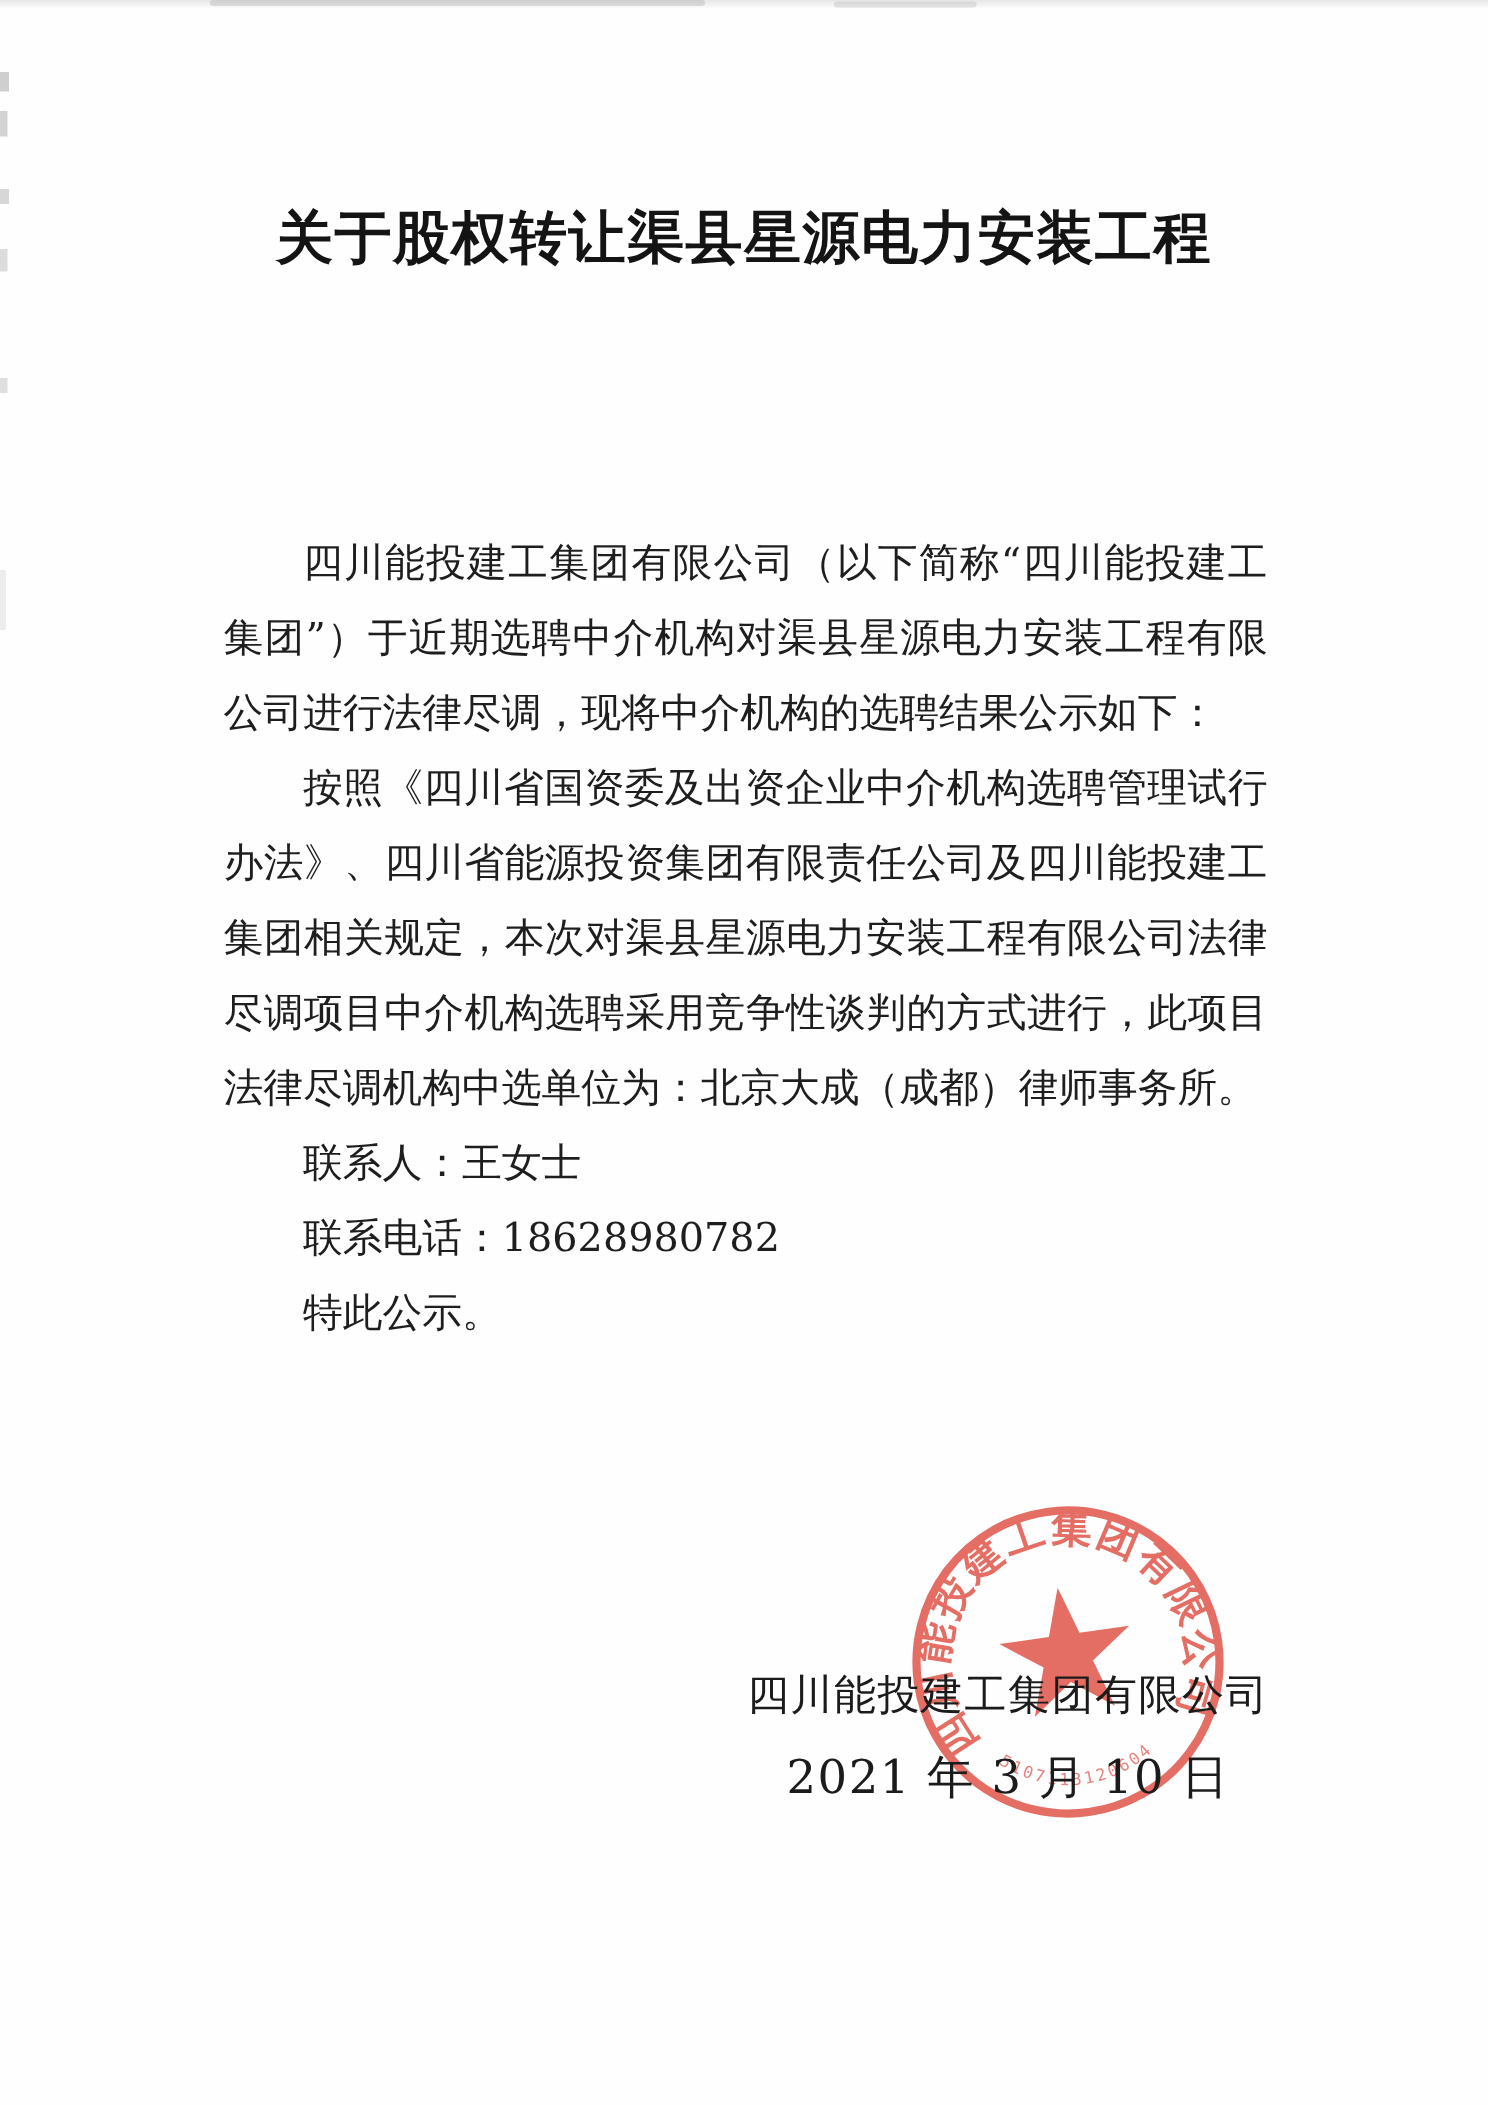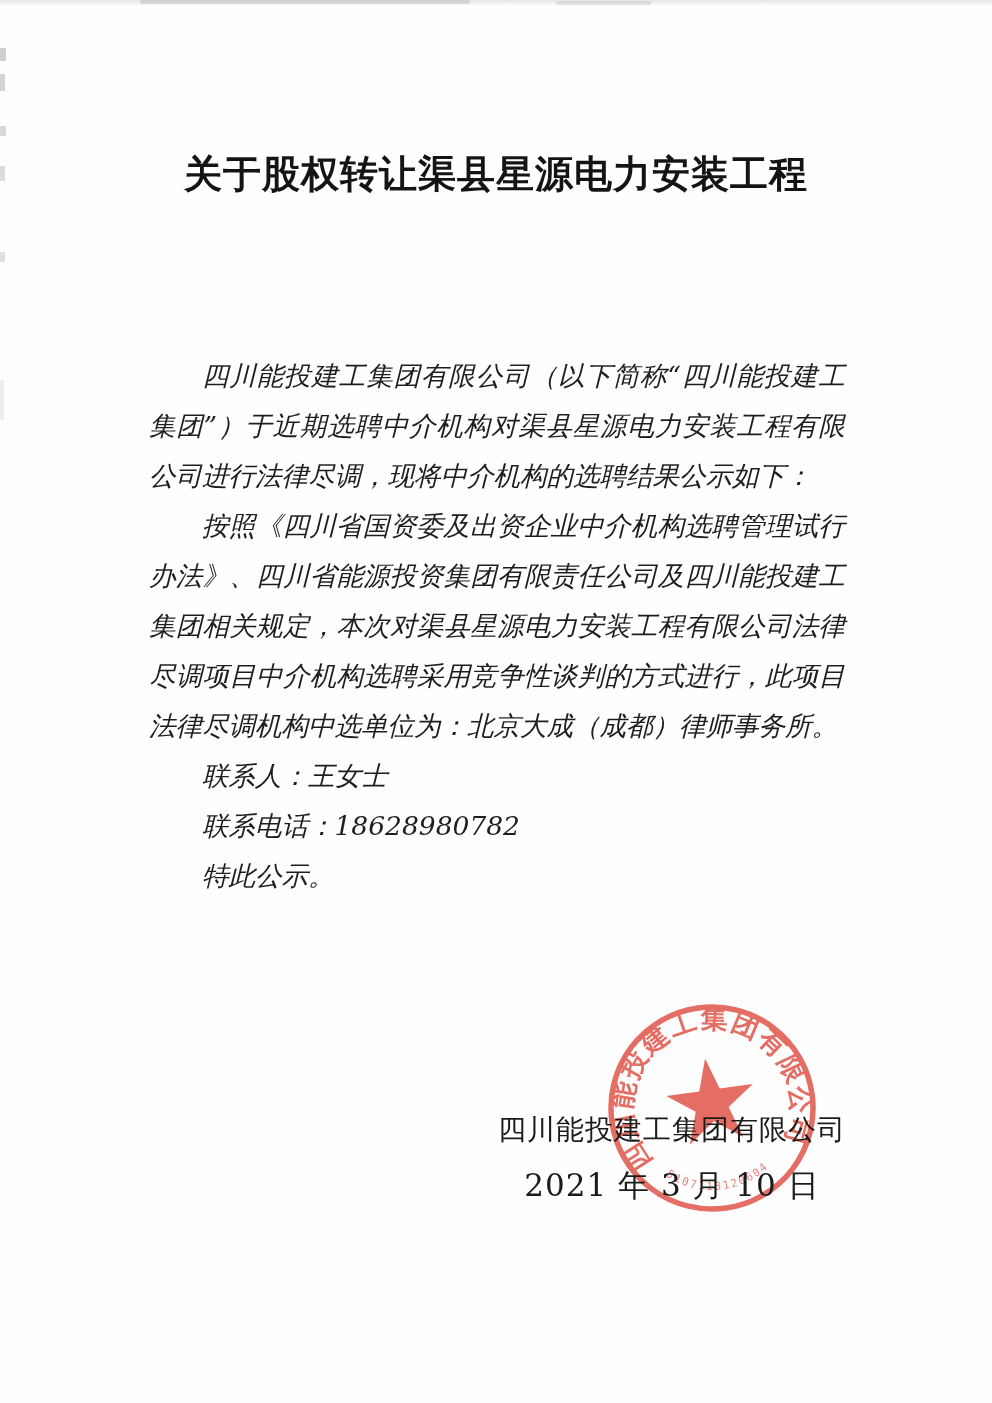--- a/index.html
+++ b/index.html
@@ -31,32 +31,31 @@
 
   .title-block {
     position: absolute;
     left: 0; top: 130px; width: 992px;
     text-align: center;
     font-weight: 700;
     font-size: 38px;
     line-height: 56px;
     letter-spacing: 1px;
     color: #141414;
-    margin-top: 16px;
   }
   .doc-body {
     position: absolute;
     left: 149px; top: 351px; width: 696px;
     font-size: 26.5px;
     line-height: 50px;
     text-align: justify;
     text-justify: inter-ideograph;
     color: #1e1e1e;
   }
-  .doc-body p { text-indent: 2em; font-style: italic; }
+  .doc-body p { text-indent: 2em; }
 
   .seal {
     position: absolute;
     left: 604px; top: 1000px;
     width: 216px; height: 216px;
     transform: rotate(-8deg);
     z-index: 1;
     opacity: 0.85;
   }
   .seal-ring-text {

